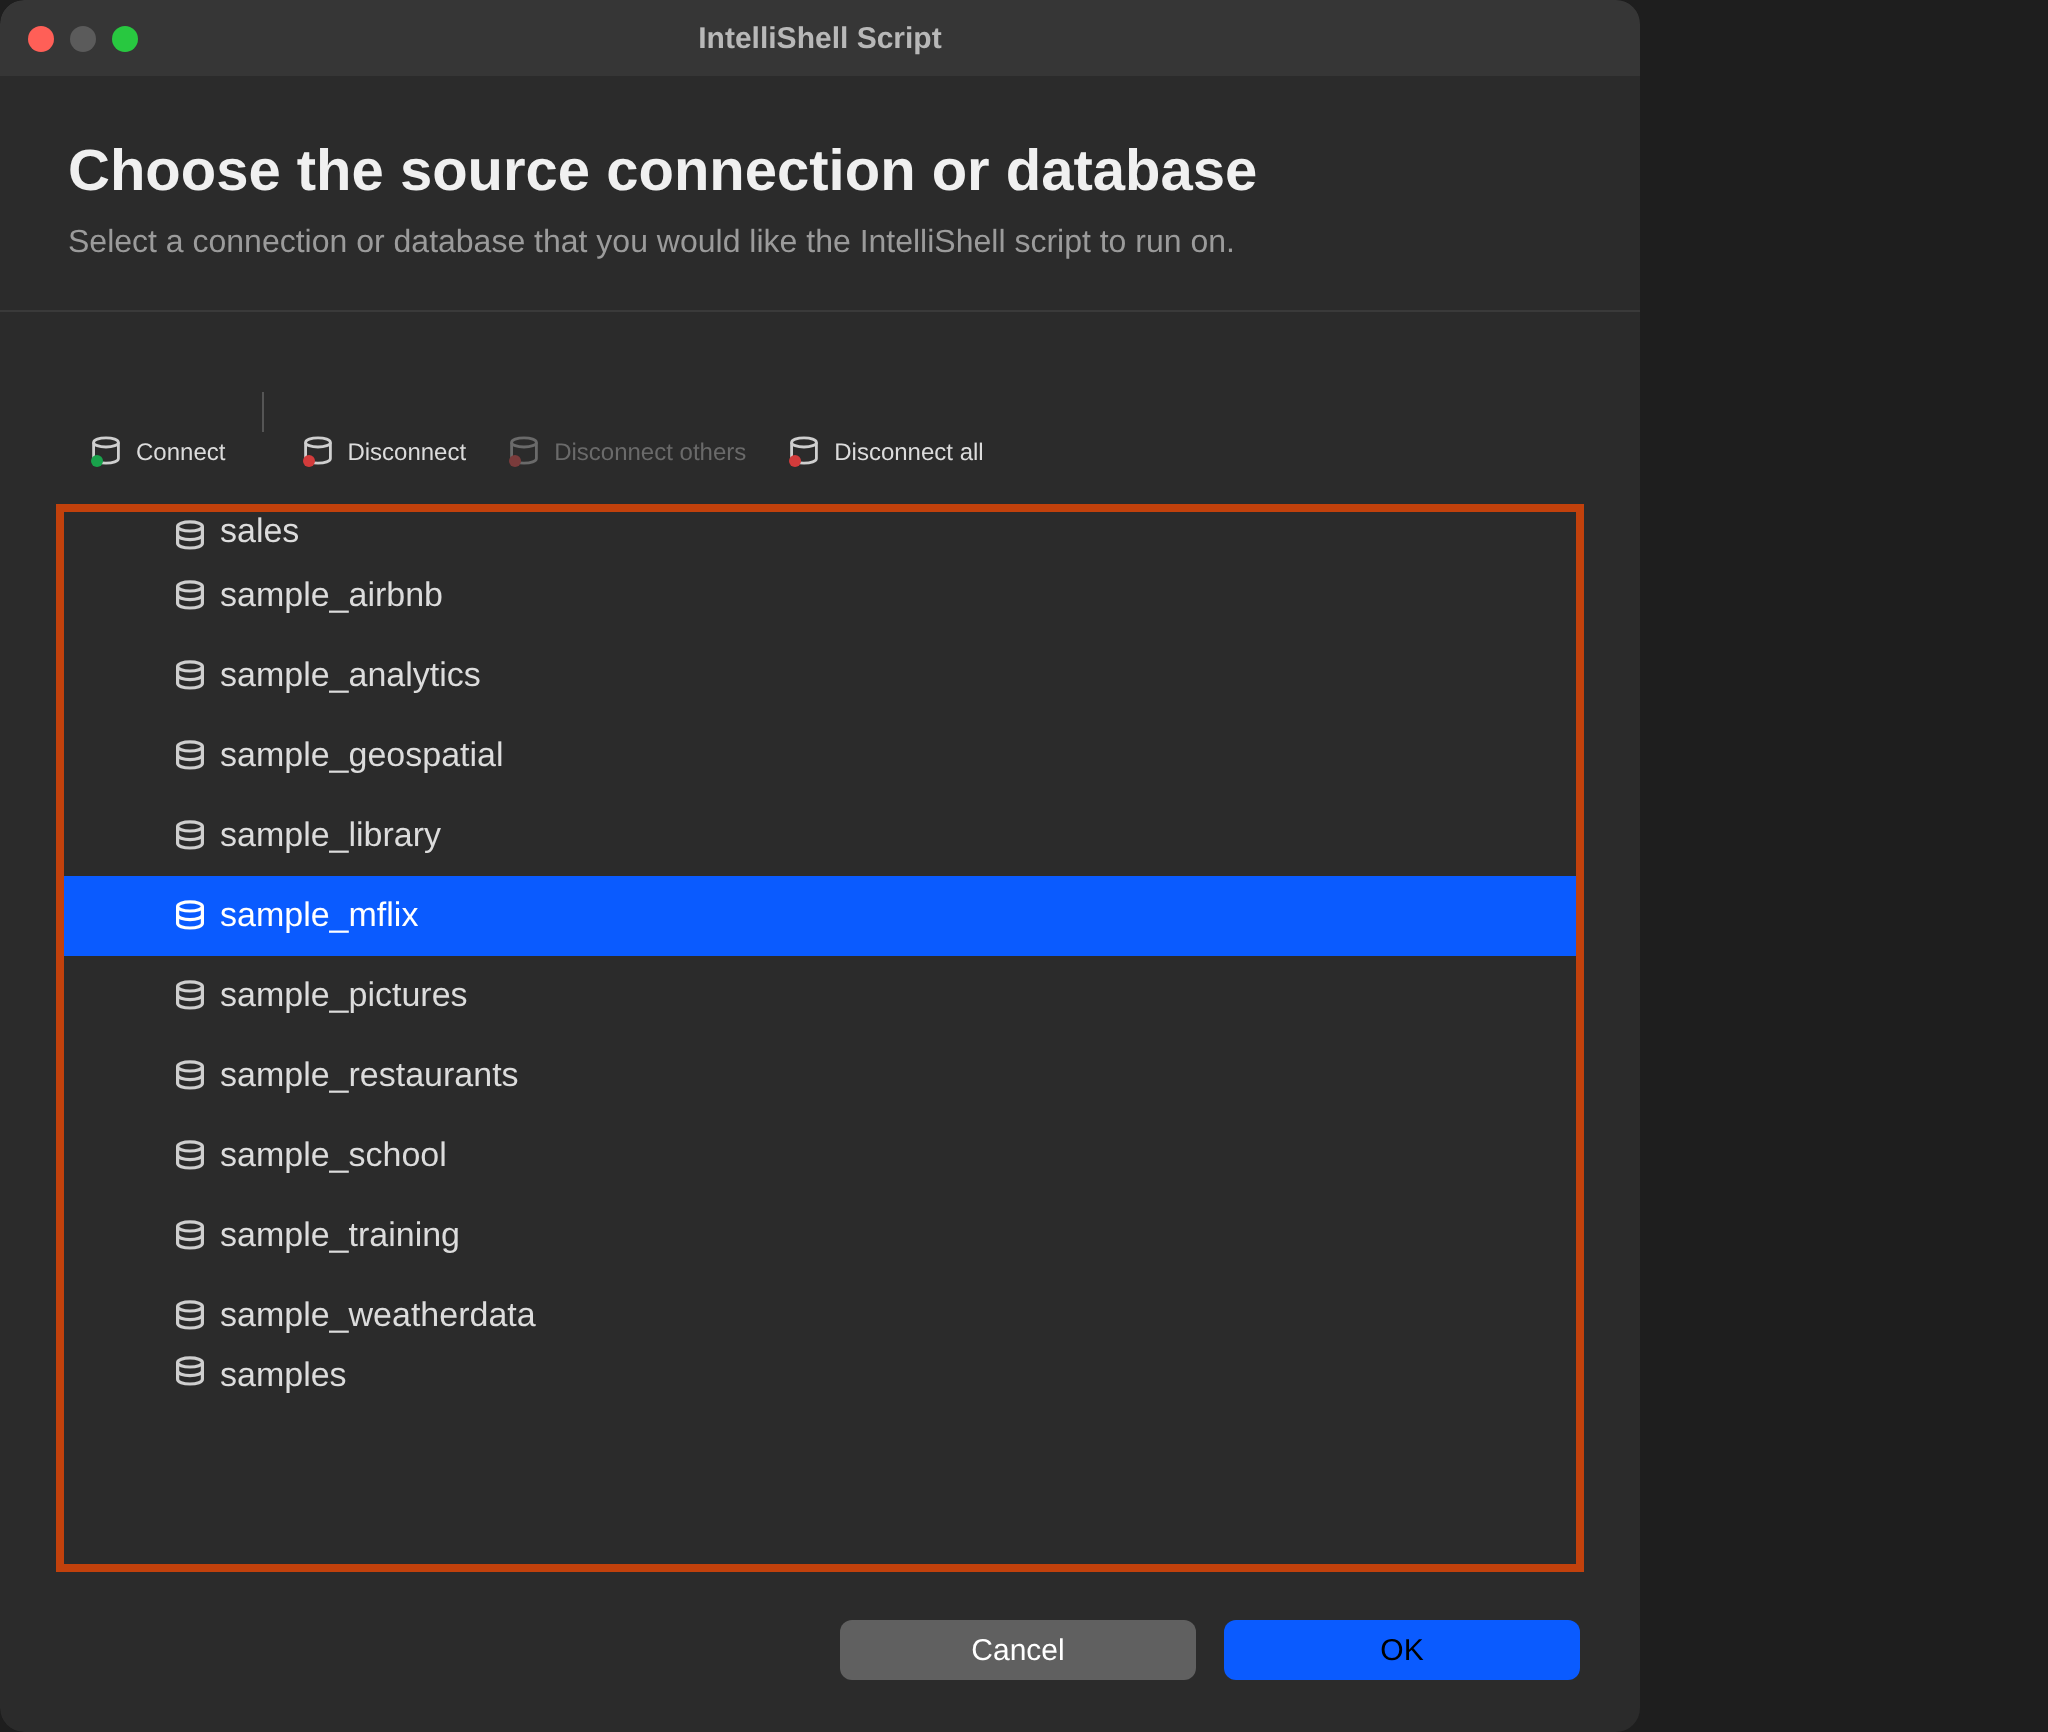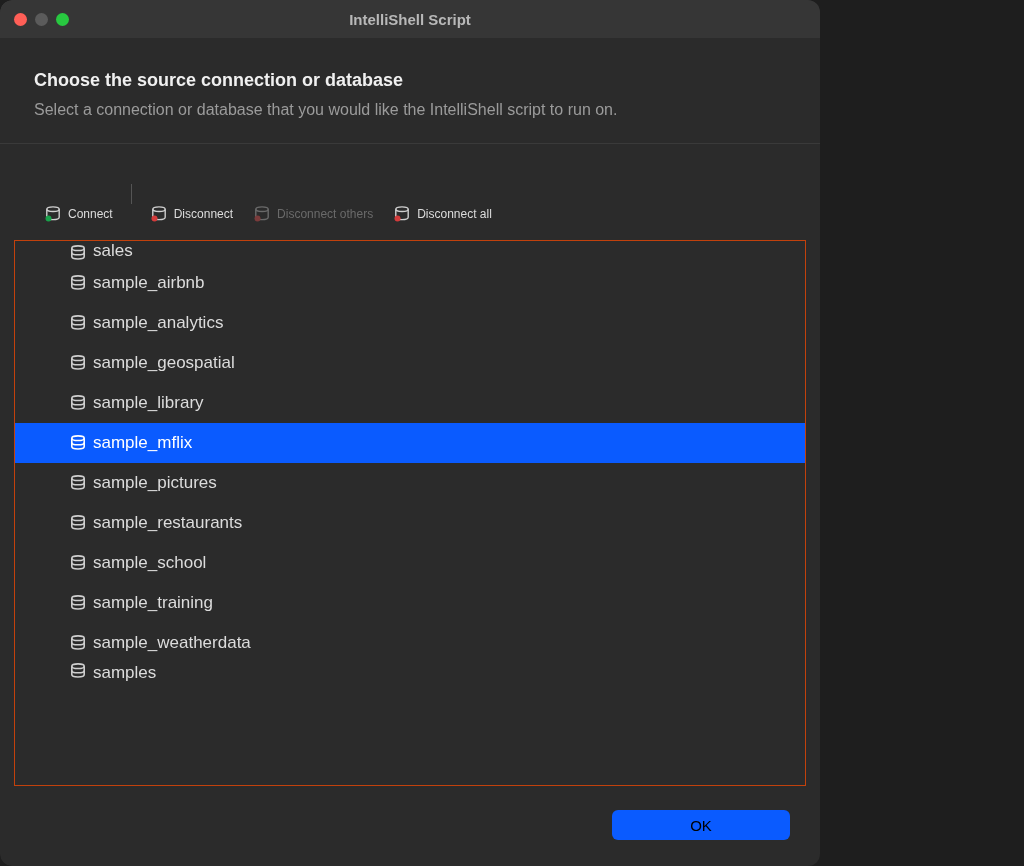--- a/index.html
+++ b/index.html
@@ -49,21 +49,21 @@
       text-align: center;
       font-size: 15px;
       font-weight: 600;
       color: #b8b8b8;
       pointer-events: none;
     }
     .header {
       padding: 32px 34px 24px 34px;
     }
     .header h1 {
-      font-size: 18px;
+      font-size: 29px;
       font-weight: 700;
       color: #f0f0f0;
       margin-bottom: 10px;
     }
     .header p {
       font-size: 16px;
       color: #9b9b9b;
     }
     .divider {
       height: 1px;
@@ -96,22 +96,22 @@
       height: 20px;
       background: #555;
       margin: 0 6px;
     }
     .db-icon-small {
       width: 18px;
       height: 16px;
     }
     .list-container {
       flex: 1;
-      margin: 0 14px;
-      border: 1px solid #c2410c;
+      margin: 0 28px;
+      border: 4px solid #c2410c;
       background: #2b2b2b;
       overflow: hidden;
       position: relative;
     }
     .list-inner {
       position: relative;
       height: 100%;
       overflow: hidden;
     }
     .db-item {
@@ -322,18 +322,21 @@
             <ellipse cx="9" cy="3.2" rx="6.2" ry="2.3" fill="none" stroke="#cfcfcf" stroke-width="1.6"></ellipse>
             <path d="M2.8 3.2 V11.6 C2.8 13 5.6 14 9 14 C12.4 14 15.2 13 15.2 11.6 V3.2" fill="none" stroke="#cfcfcf" stroke-width="1.6"></path>
             <path d="M2.8 7.4 C2.8 8.8 5.6 9.8 9 9.8 C12.4 9.8 15.2 8.8 15.2 7.4" fill="none" stroke="#cfcfcf" stroke-width="1.6"></path>
           </svg>
           <span>samples</span>
         </div>
       </div>
   </div>
 
   <div class="footer">
+    <button class="btn btn-cancel">
+      <span>Cancel</span>
+    </button>
     <button class="btn btn-ok">
       <span>OK</span>
     </button>
   </div>
 
 </div>
 
 </body></html>

